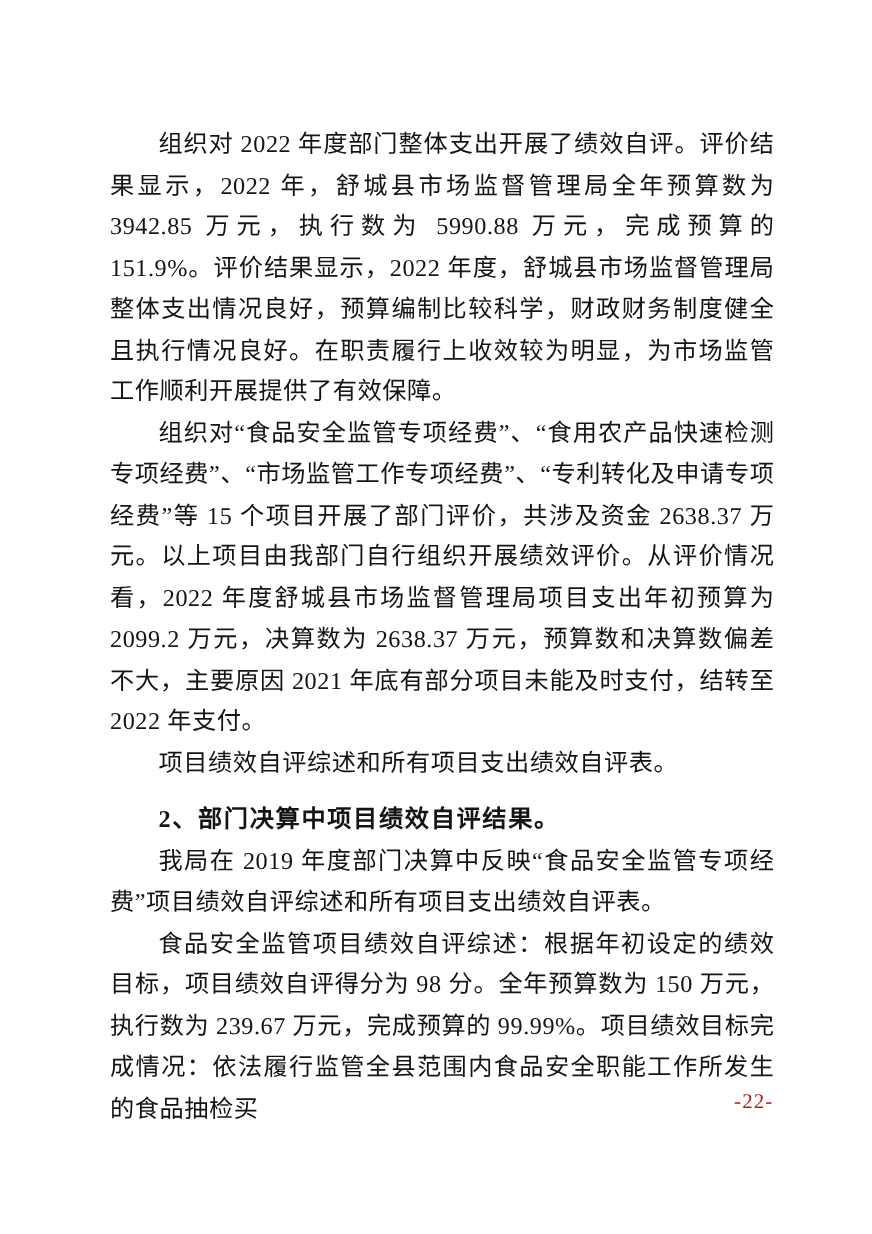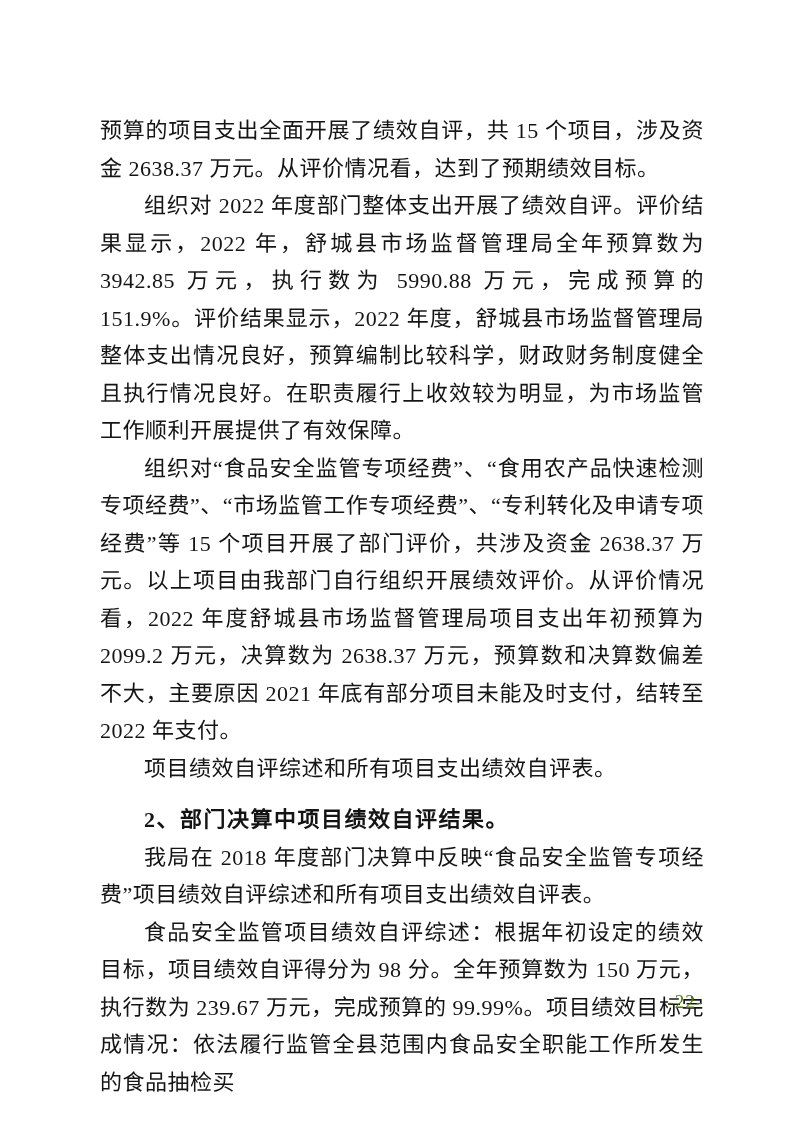--- a/index.html
+++ b/index.html
@@ -39,31 +39,30 @@
     font-weight: bold;
     letter-spacing: 1.5px;
     margin-top: 14px;
   }
   .footer {
     position: absolute;
     right: 90px;
     top: 991px;
     font-size: 19px;
     letter-spacing: 1px;
-    color: #4d7c0f;
+    color: #b91c1c;
   }
 </style>
 </head>
 <body>
 
 <div class="page">
   <div class="content">
-    <p class="para no-indent">预算的项目支出全面开展了绩效自评，共 15 个项目，涉及资金 2638.37 万元。从评价情况看，达到了预期绩效目标。</p>
     <p class="para">组织对 2022 年度部门整体支出开展了绩效自评。评价结果显示，2022 年，舒城县市场监督管理局全年预算数为 3942.85 万元，执行数为 5990.88 万元，完成预算的 151.9%。评价结果显示，2022 年度，舒城县市场监督管理局整体支出情况良好，预算编制比较科学，财政财务制度健全且执行情况良好。在职责履行上收效较为明显，为市场监管工作顺利开展提供了有效保障。</p>
     <p class="para">组织对“食品安全监管专项经费”、“食用农产品快速检测专项经费”、“市场监管工作专项经费”、“专利转化及申请专项经费”等 15 个项目开展了部门评价，共涉及资金 2638.37 万元。以上项目由我部门自行组织开展绩效评价。从评价情况看，2022 年度舒城县市场监督管理局项目支出年初预算为 2099.2 万元，决算数为 2638.37 万元，预算数和决算数偏差不大，主要原因 2021 年底有部分项目未能及时支付，结转至 2022 年支付。</p>
     <p class="para">项目绩效自评综述和所有项目支出绩效自评表。</p>
     <p class="para heading-bold">2、部门决算中项目绩效自评结果。</p>
-    <p class="para">我局在 2018 年度部门决算中反映“食品安全监管专项经费”项目绩效自评综述和所有项目支出绩效自评表。</p>
+    <p class="para">我局在 2019 年度部门决算中反映“食品安全监管专项经费”项目绩效自评综述和所有项目支出绩效自评表。</p>
     <p class="para">食品安全监管项目绩效自评综述：根据年初设定的绩效目标，项目绩效自评得分为 98 分。全年预算数为 150 万元，执行数为 239.67 万元，完成预算的 99.99%。项目绩效目标完成情况：依法履行监管全县范围内食品安全职能工作所发生的食品抽检买</p>
   </div>
 
   <div class="footer">-22-</div>
 </div>
 
 </body></html>

